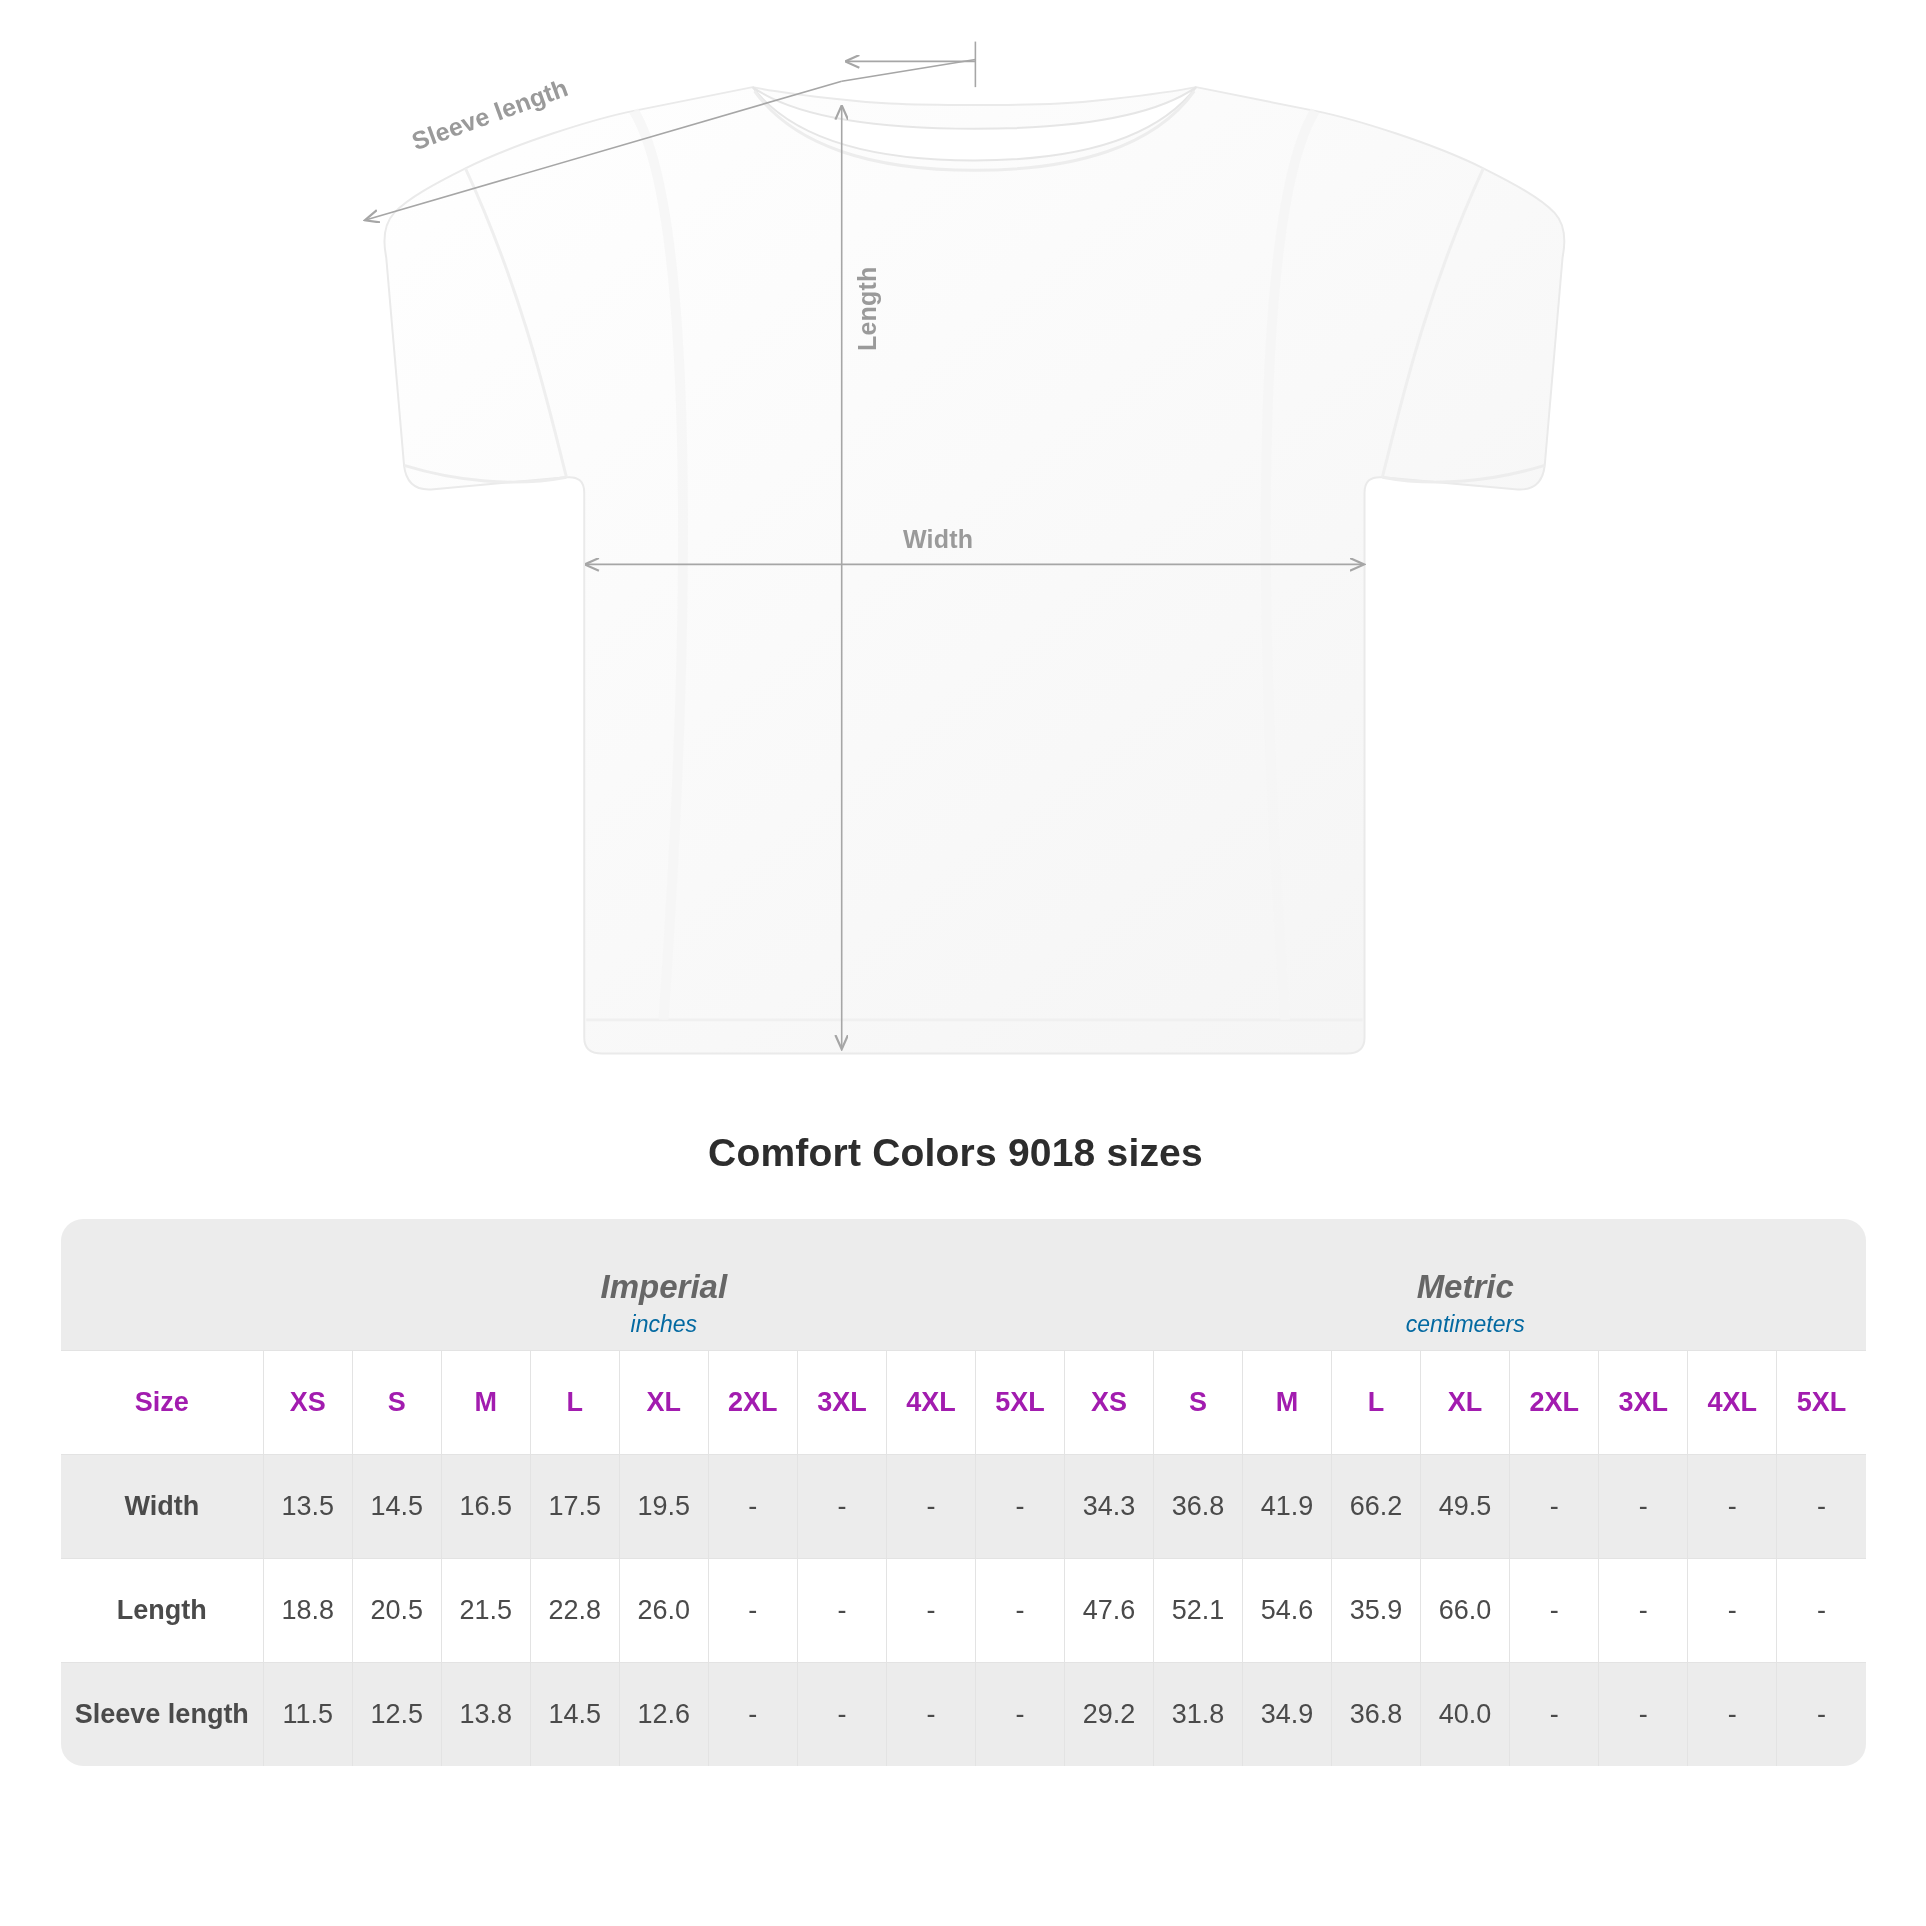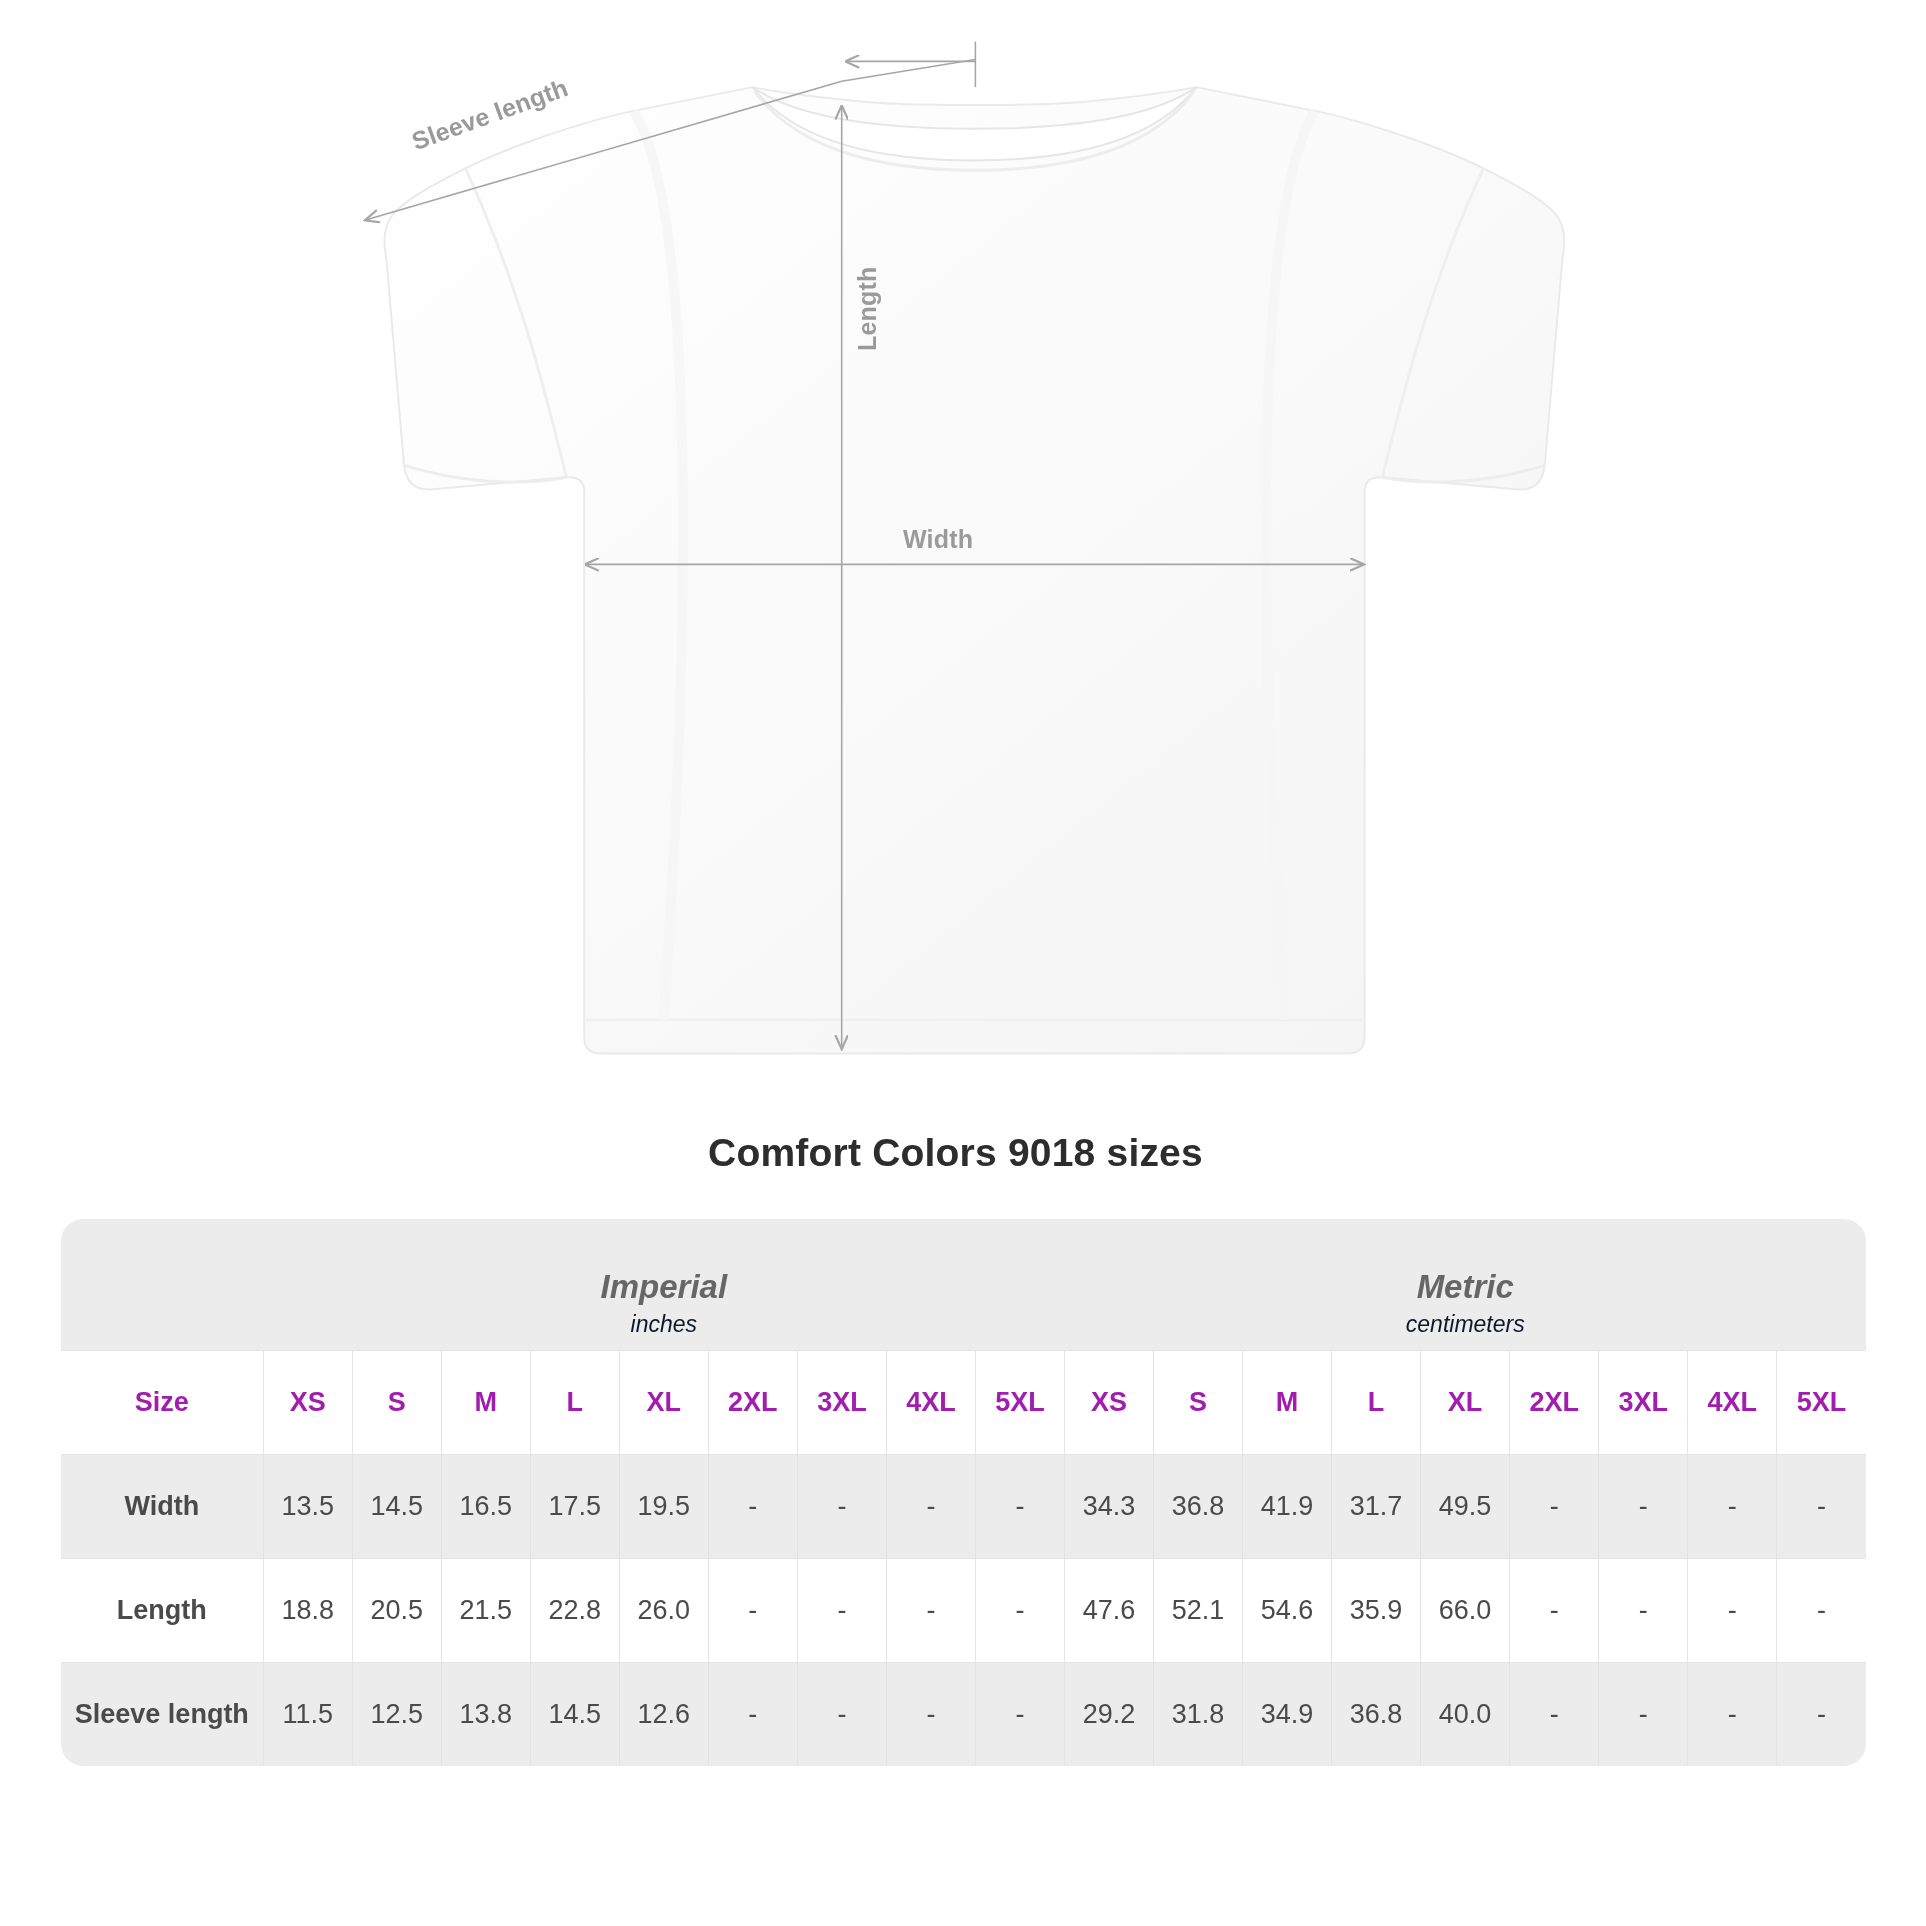--- a/index.html
+++ b/index.html
@@ -106,21 +106,21 @@
     font-size: 33px;
     font-weight: bold;
     font-style: italic;
     color: #666666;
     line-height: 1.25;
     margin-top: 37px;
   }
   .unit-sub {
     font-size: 23px;
     font-style: italic;
-    color: #0f172a;
+    color: #0369a1;
     line-height: 1.4;
   }
   
   tr.size-row td {
     background: #ffffff;
     height: 103px;
     font-weight: bold;
     color: #a21caf;
     font-size: 27px;
   }
@@ -288,21 +288,21 @@
           <td>16.5</td>
           <td>17.5</td>
           <td>19.5</td>
           <td>-</td>
           <td>-</td>
           <td>-</td>
           <td>-</td>
           <td>34.3</td>
           <td>36.8</td>
           <td>41.9</td>
-          <td>31.7</td>
+          <td>66.2</td>
           <td>49.5</td>
           <td>-</td>
           <td>-</td>
           <td>-</td>
           <td>-</td>
         </tr>
 
         <tr class="data-row plain">
           <td class="rowlabel">Length</td>
           <td class="first-col">18.8</td>

